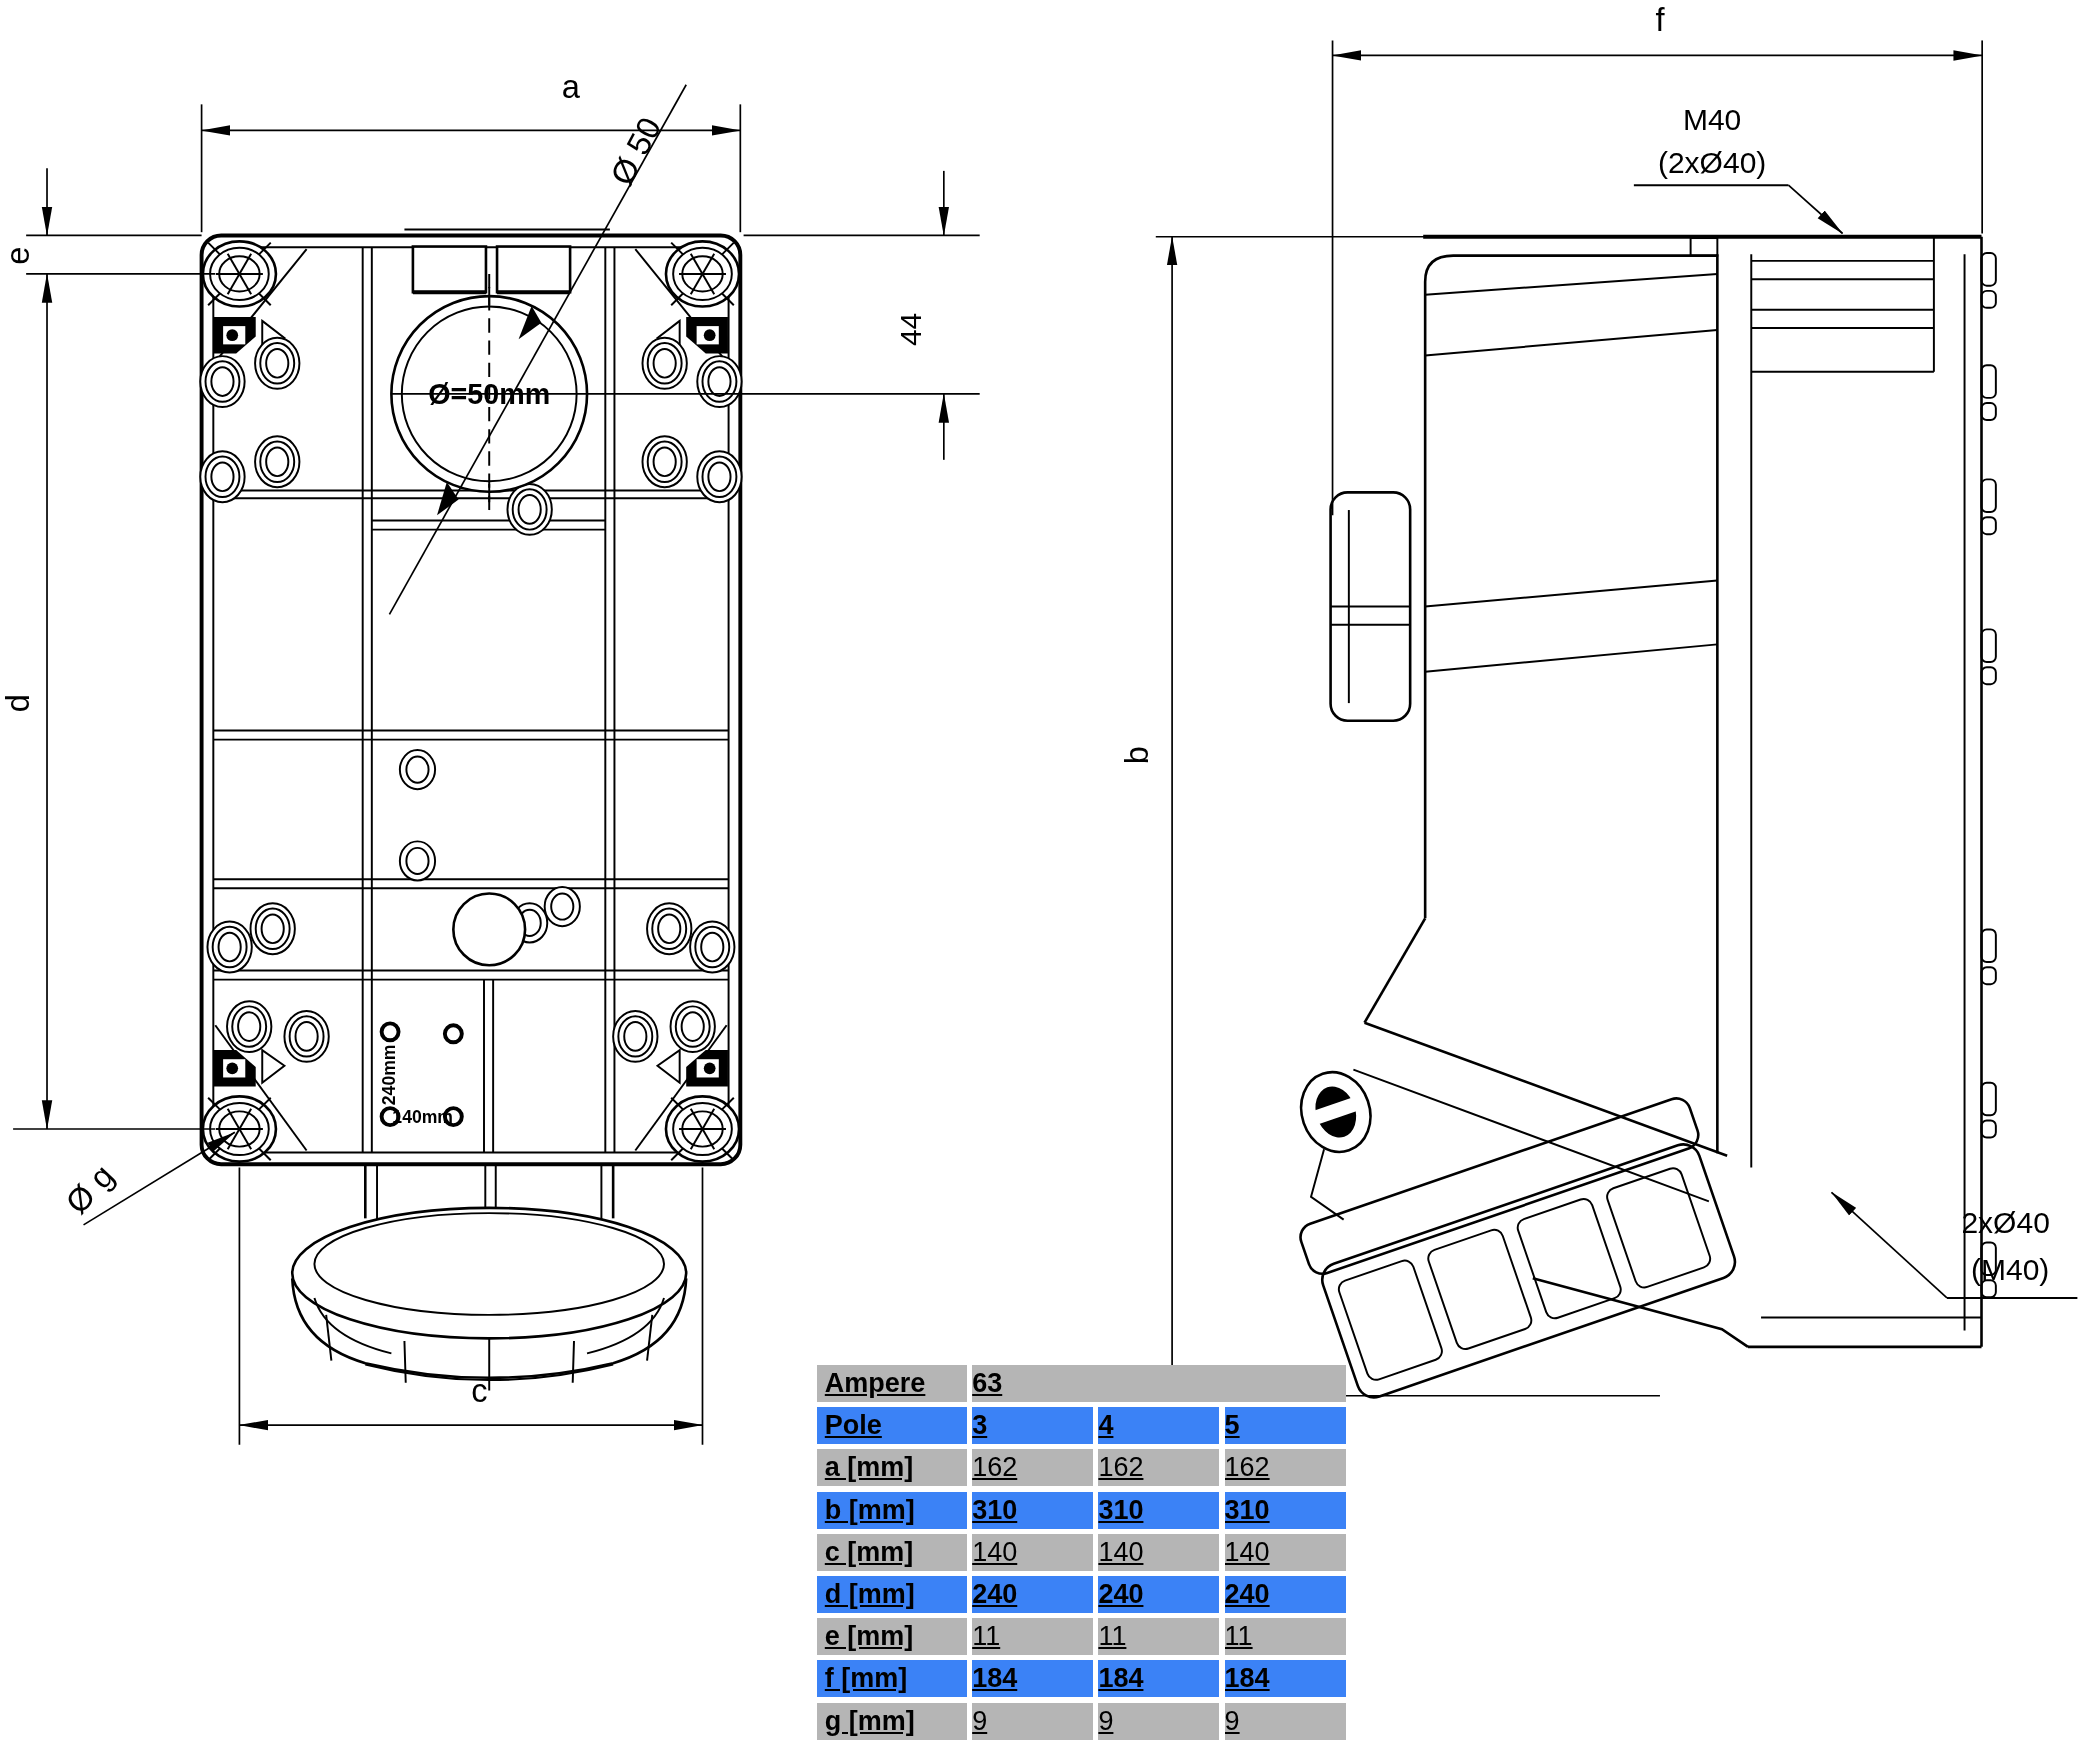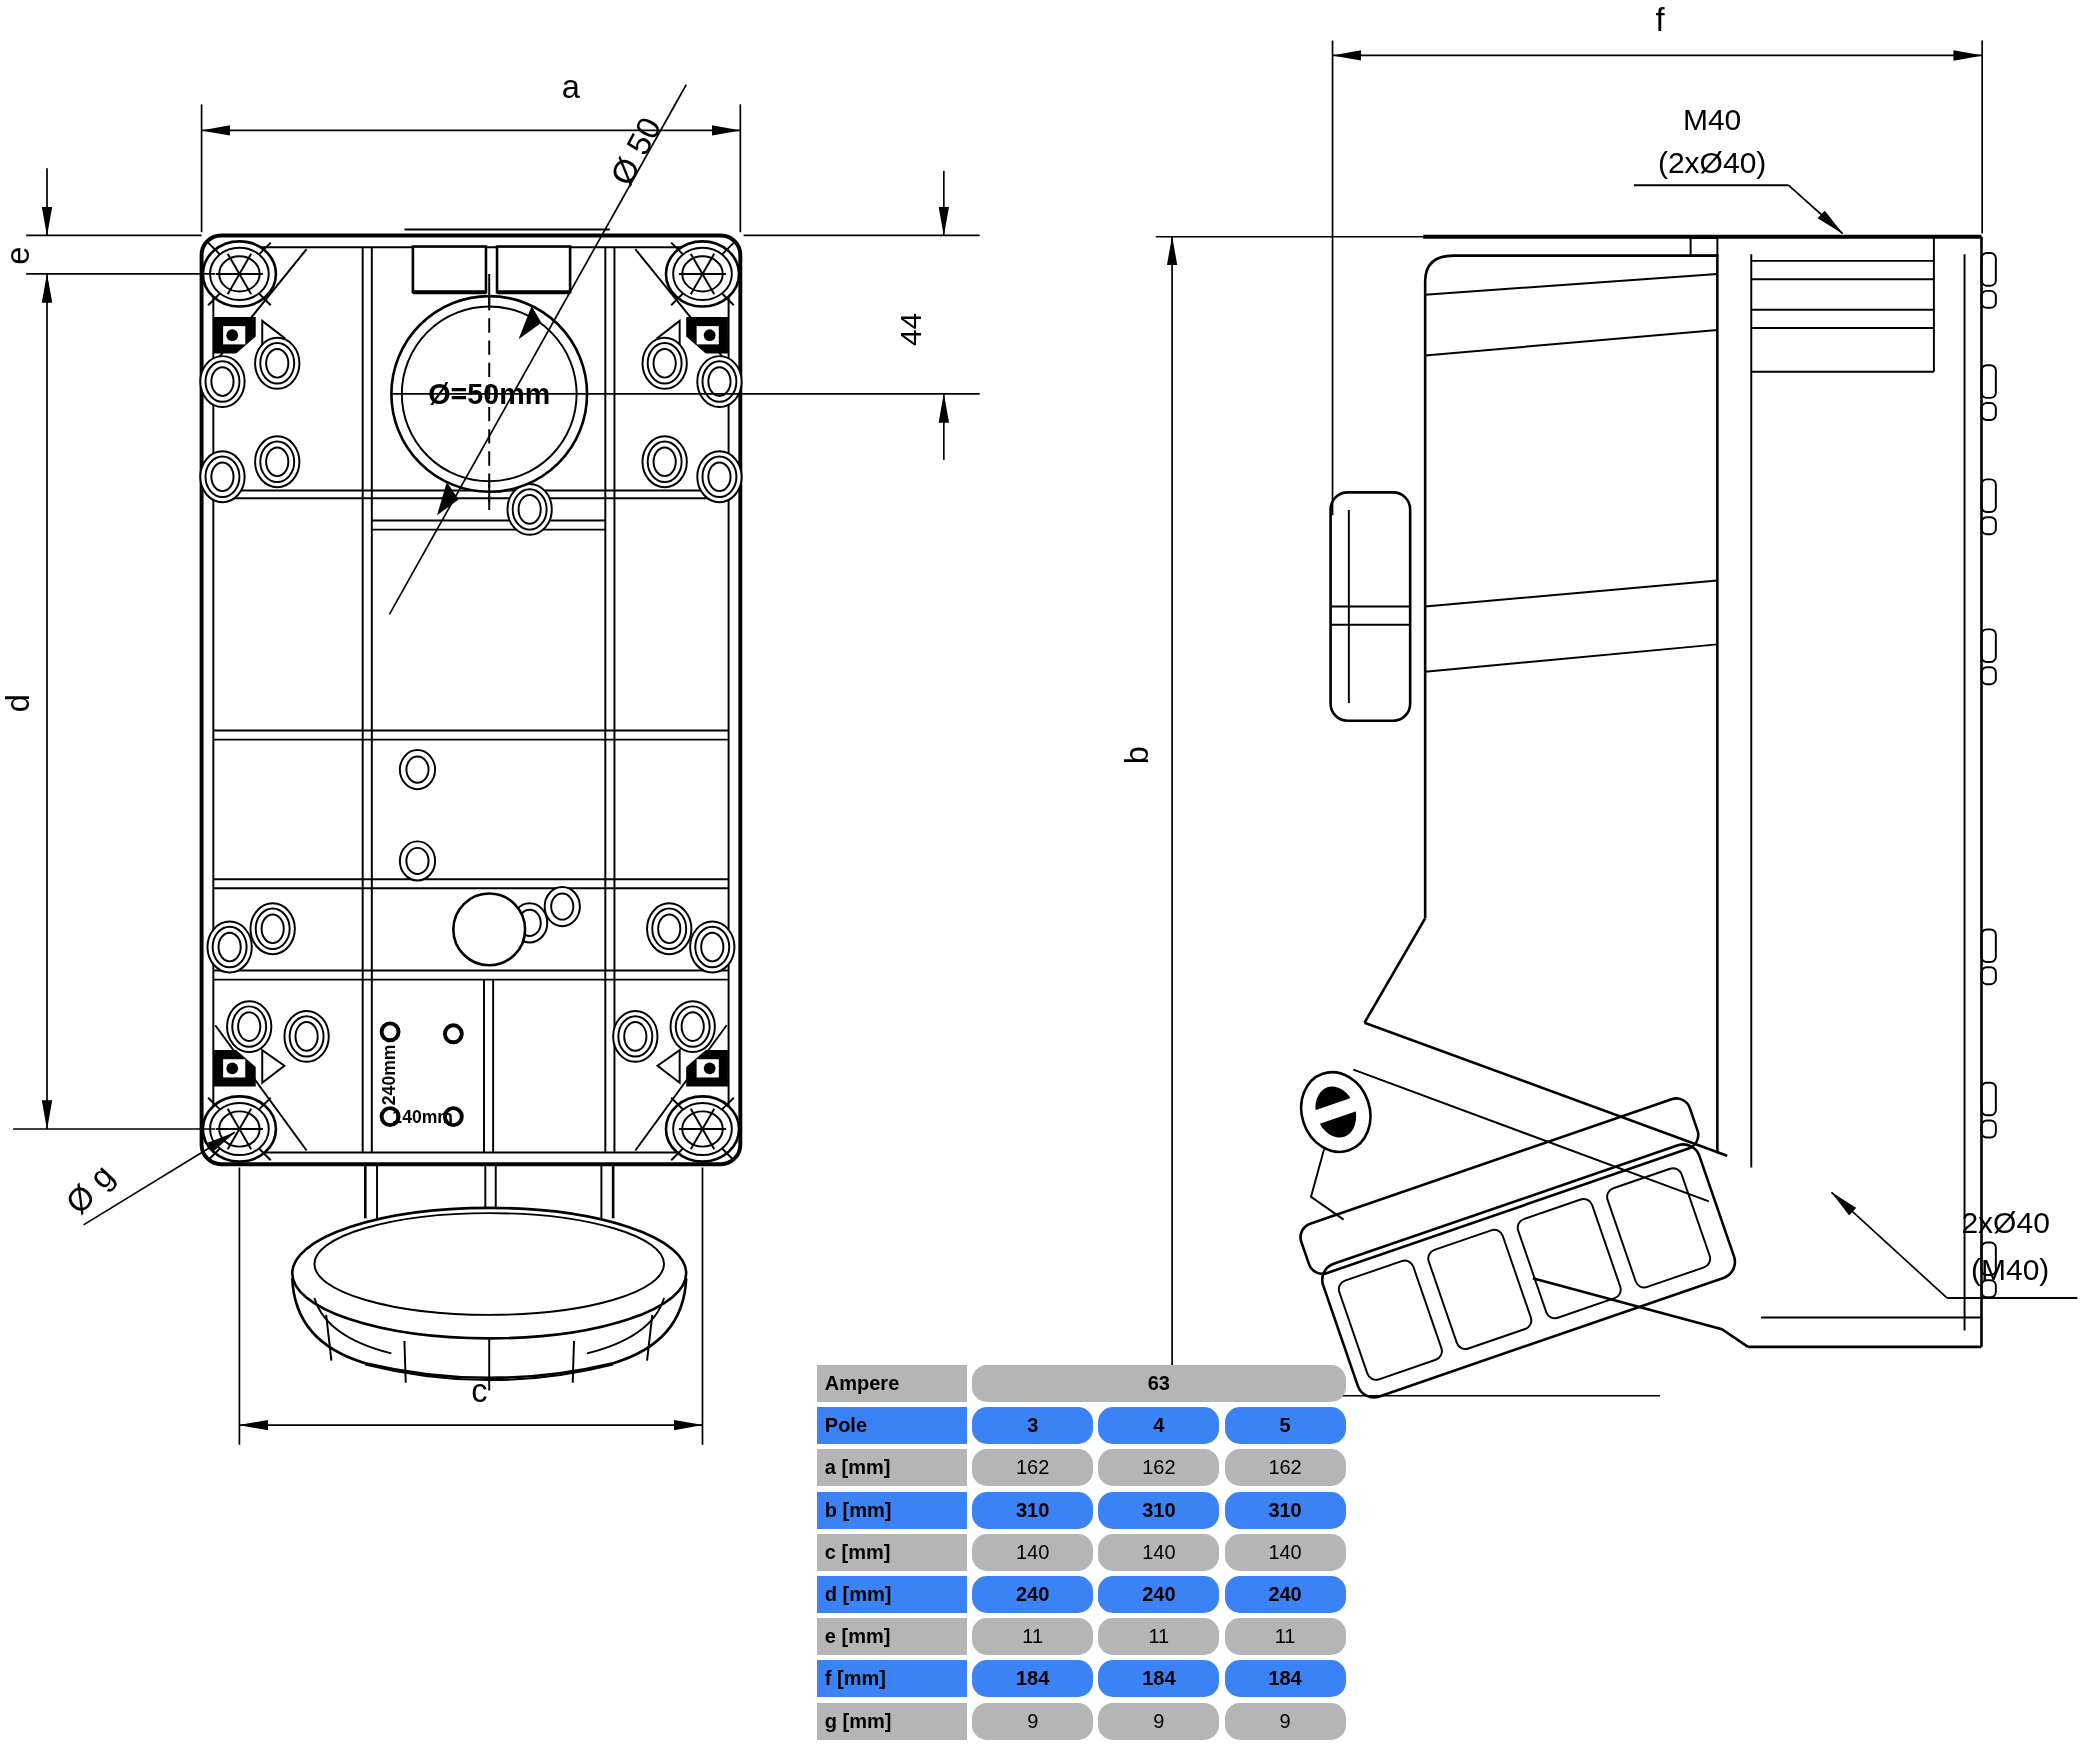--- a/index.html
+++ b/index.html
@@ -17,24 +17,24 @@
   .dash{fill:none;stroke:#000;stroke-width:3;stroke-dasharray:22 12;}
   text{fill:#000;stroke:none;}
   .lb{font-size:50px;}
   .lbm{font-size:44px;font-weight:bold;}
   .lbr{font-size:46px;}
   .sm{font-size:27px;font-weight:bold;}
   .mid{text-anchor:middle;}
   
   #spec{position:absolute;left:817px;top:1365px;display:grid;
         grid-template-columns:150px 121px 121px 121px;column-gap:5.2px;row-gap:5.2px;
-        font-size:20px;line-height:37px;}
+        font-size:27px;line-height:37px;text-decoration:underline;}
   #spec .c{height:37px;white-space:nowrap;overflow:hidden;}
   #spec .lab{font-weight:bold;padding-left:7.8px;}
-  #spec .val{text-align:center;border-radius:15px;}
+  #spec .val{}
   #spec .b{font-weight:bold;}
   #spec .gy{background:#b5b5b5;}
   #spec .lt{background:#3b82f6;}
   #spec .sp3{grid-column:2 / span 3;}
 </style>
 </head>
 <body>
 
 <div id="stage">
 <svg width="2097" height="1761" viewBox="0 0 3215 2700">

